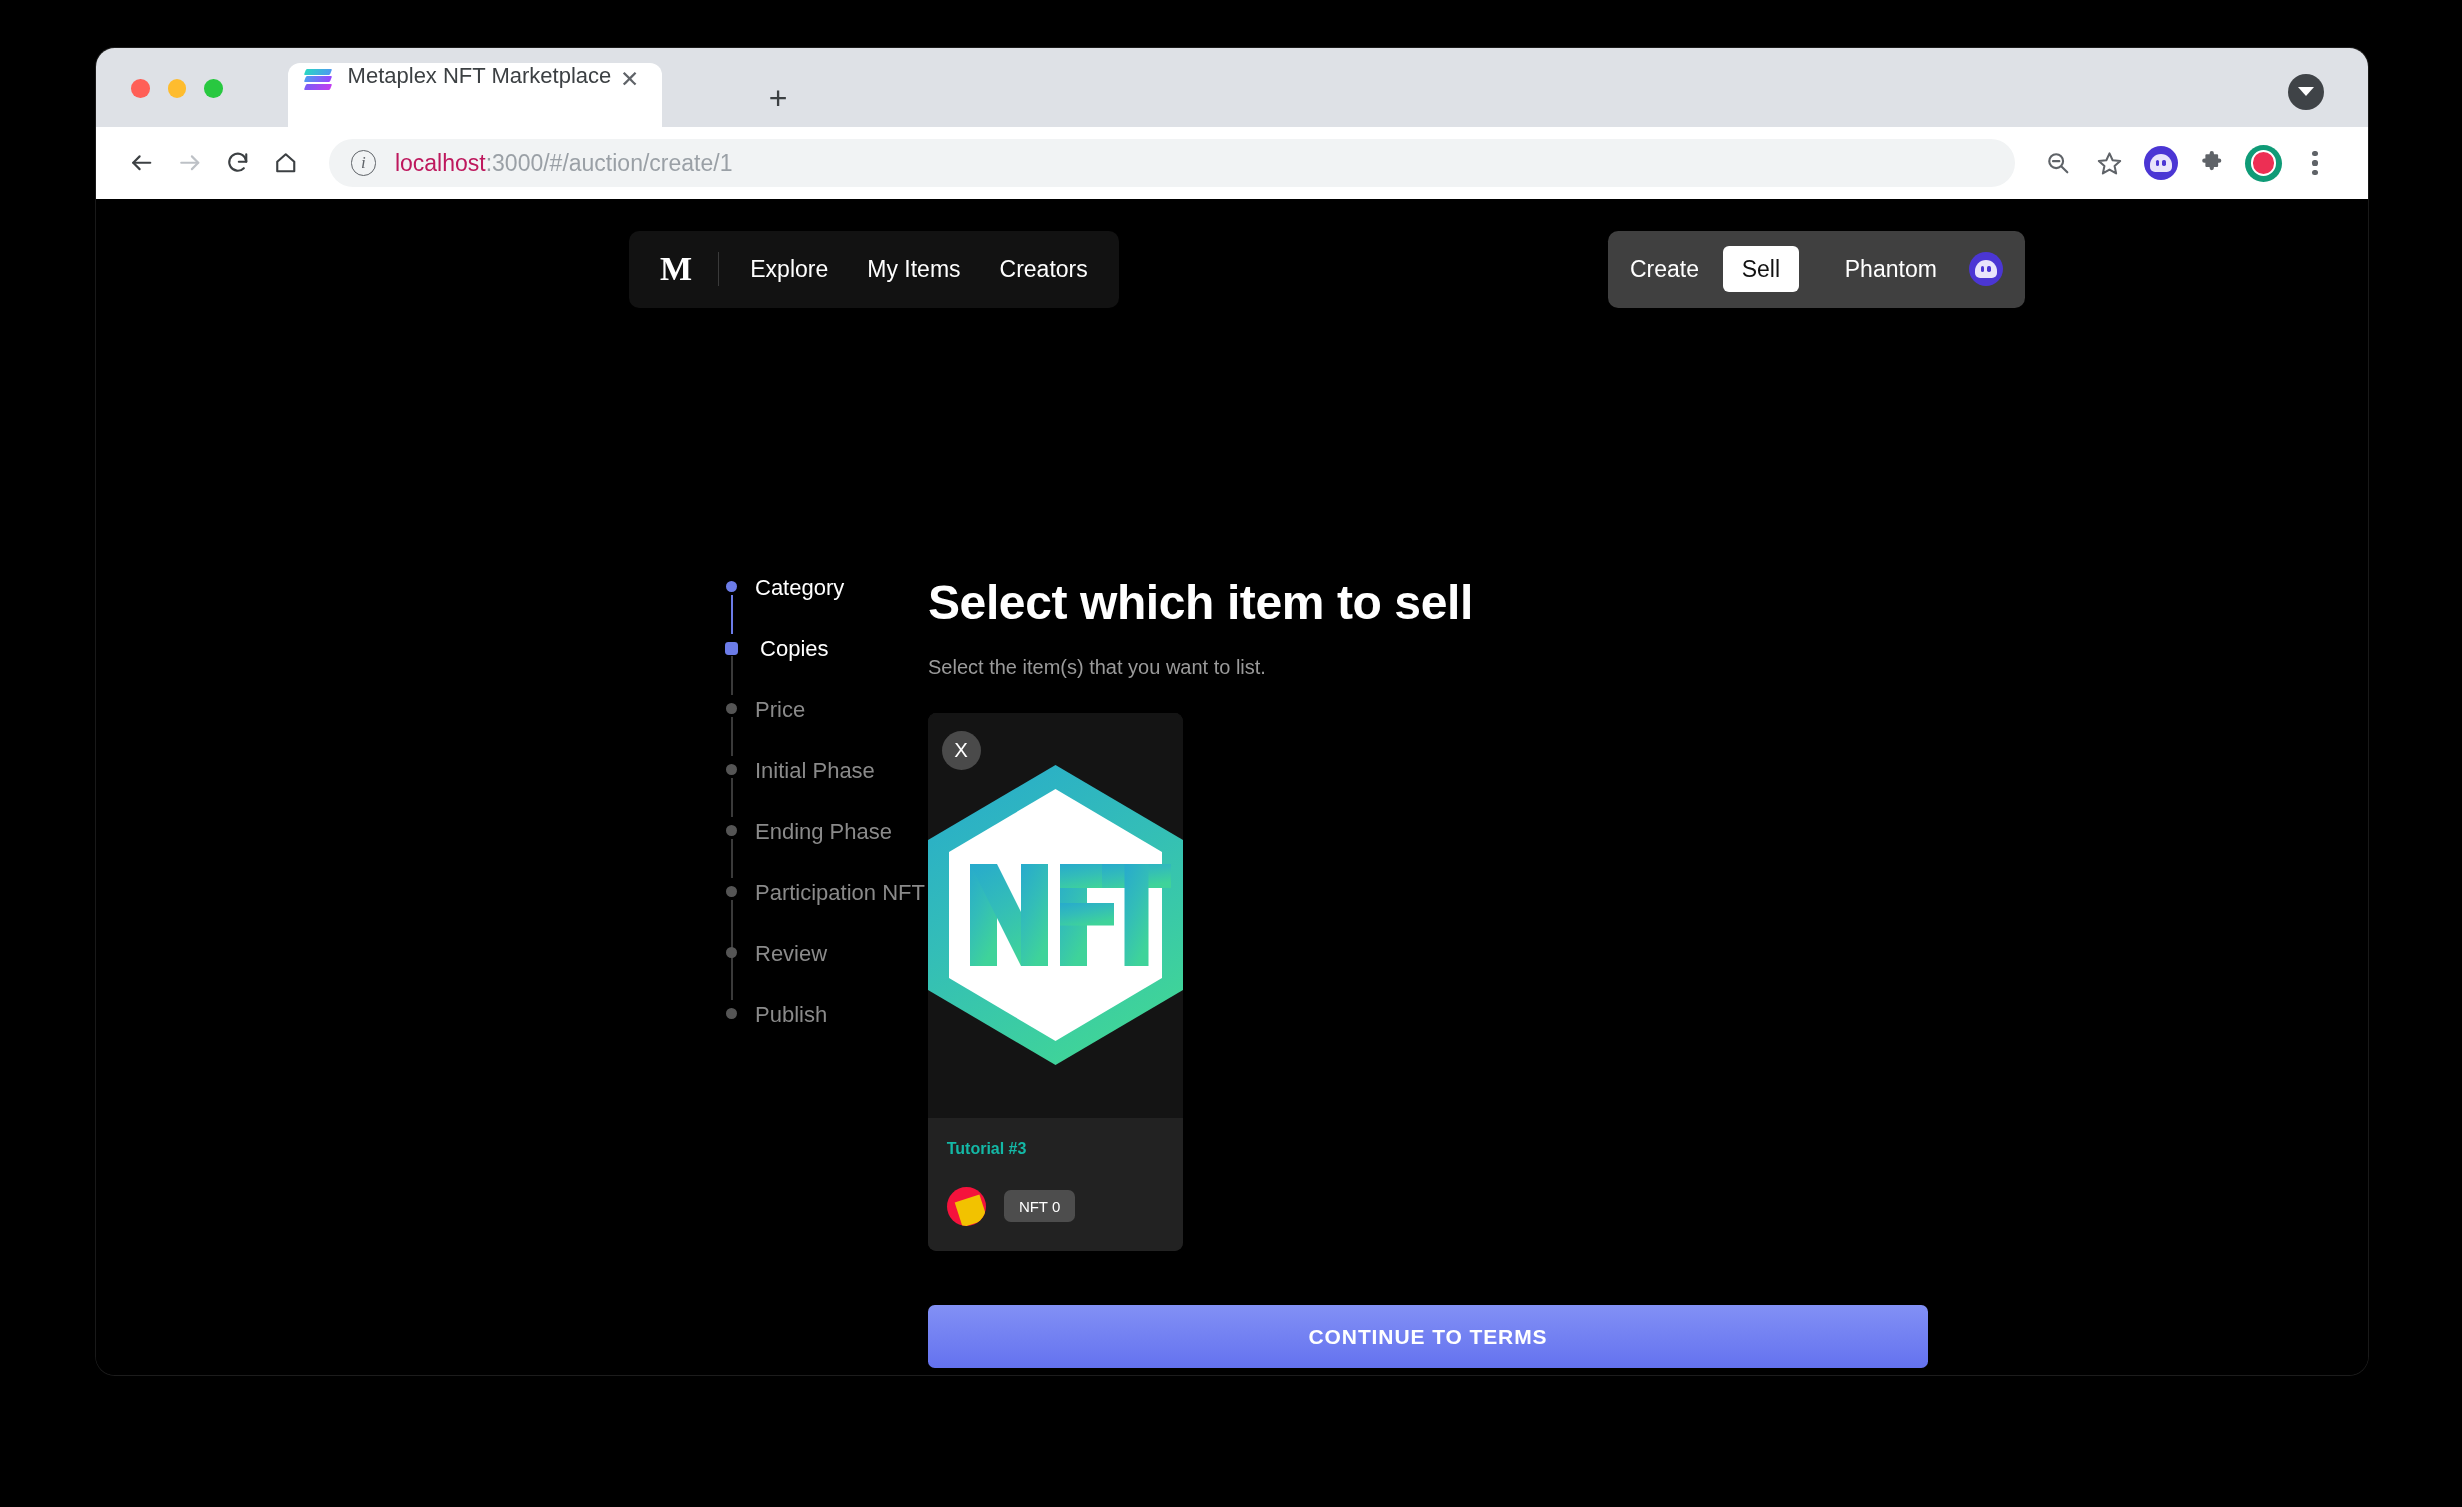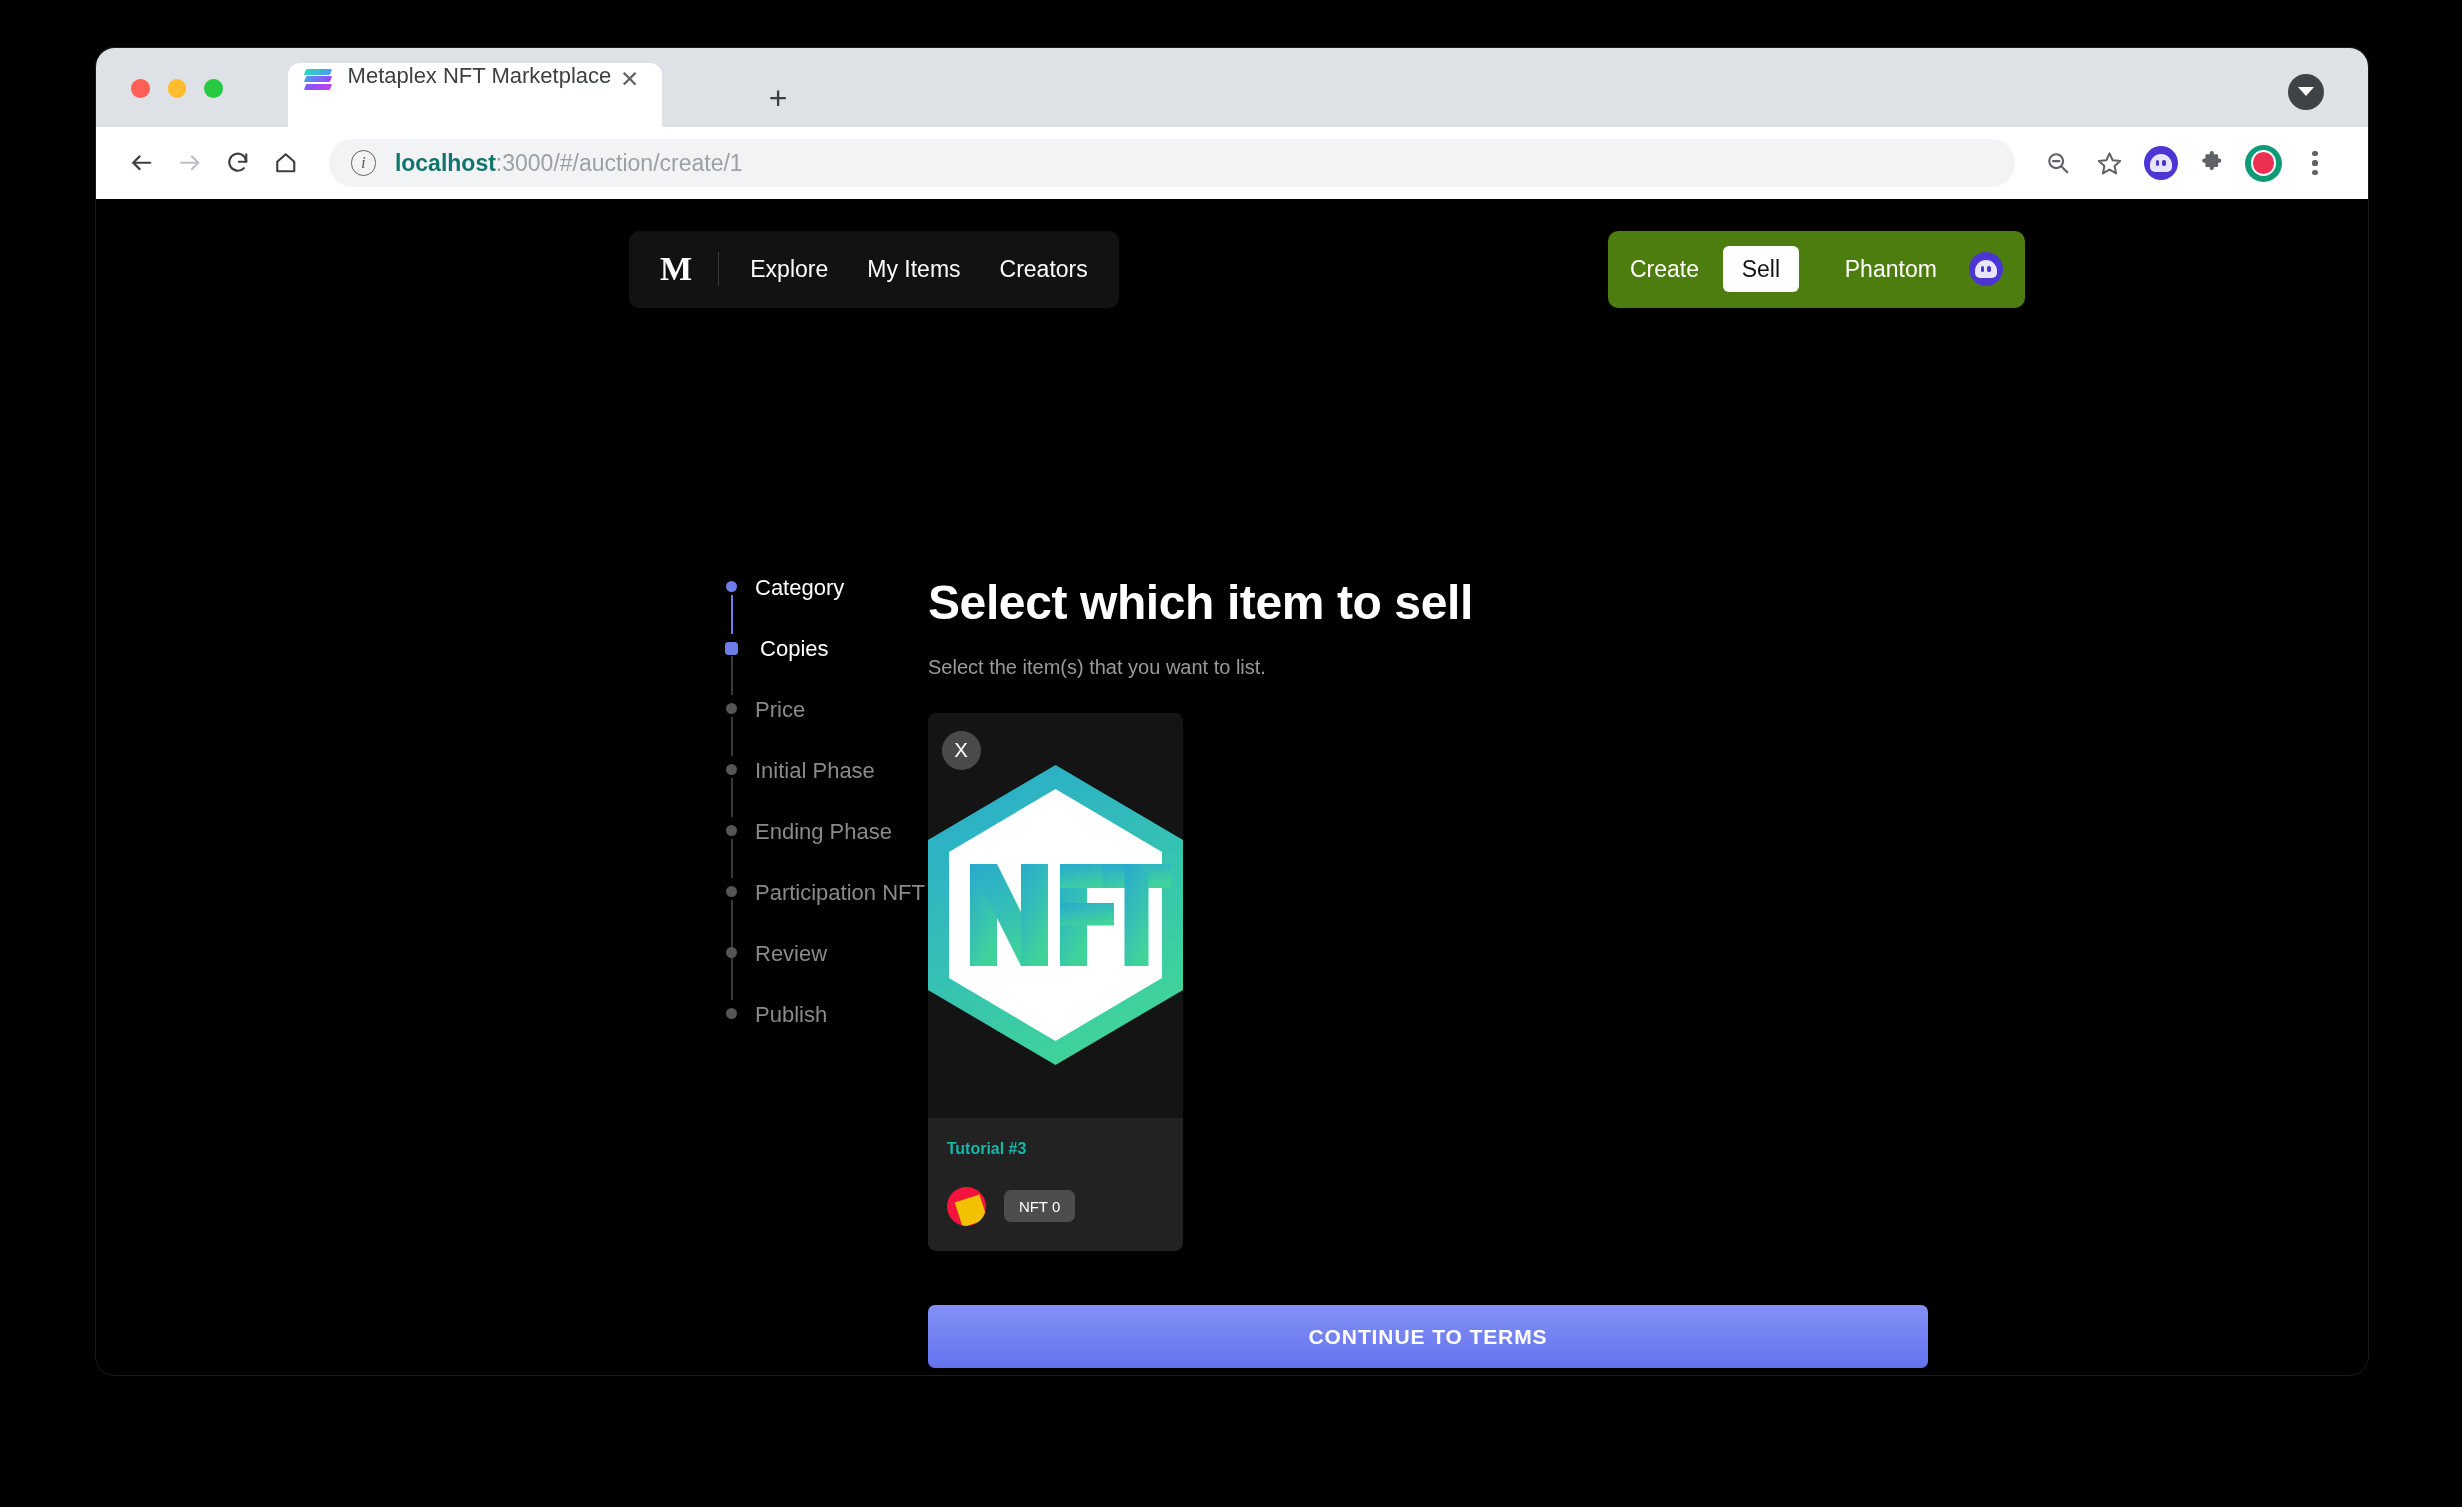--- a/index.html
+++ b/index.html
@@ -108,21 +108,21 @@
   }
   .info-icon {
     width: 25.5px; height: 25.5px; border-radius: 50%;
     border: 1.7px solid #5f6368;
     color: #5f6368; font-size: 17px; font-style: italic;
     font-family: "Liberation Serif", serif;
     display: flex; align-items: center; justify-content: center;
     flex: none;
   }
   .url { margin-left: 18.7px; font-size: 23px; color: #9aa0a6; white-space: nowrap; }
-  .url b { color: #0f766e; font-weight: 700; margin-top: 16px; }
+  .url b { color: #be185d; font-weight: 400; margin-top: 16px; }
   .omni-actions { display: flex; align-items: center; gap: 3.4px; flex: none; }
   .icon-btn {
     width: 48px; height: 48px;
     display: flex; align-items: center; justify-content: center;
     color: #5f6368;
   }
   .ext-ghost {
     width: 34px; height: 34px; border-radius: 50%;
     background: #4b36d4;
     display: flex; align-items: center; justify-content: center;
@@ -183,21 +183,21 @@
   .nav-link {
     font-size: 23px; color: #ffffff;
     margin-right: 39px; white-space: nowrap;
   }
   .nav-link:last-child { margin-right: 0; }
 
   .right-pill {
     position: absolute;
     left: 1512px; top: 0;
     height: 77px;
-    background: #4d7c0f;
+    background: #404040;
     border-radius: 10.2px;
     display: flex; align-items: center;
     padding: 0 22px;
     justify-content: center;
   }
   .rp-link { font-size: 23px; color: #ffffff; white-space: nowrap; }
   .rp-active {
     background: #ffffff; color: #121212;
     border-radius: 6px;
     padding: 9.4px 18.7px;

